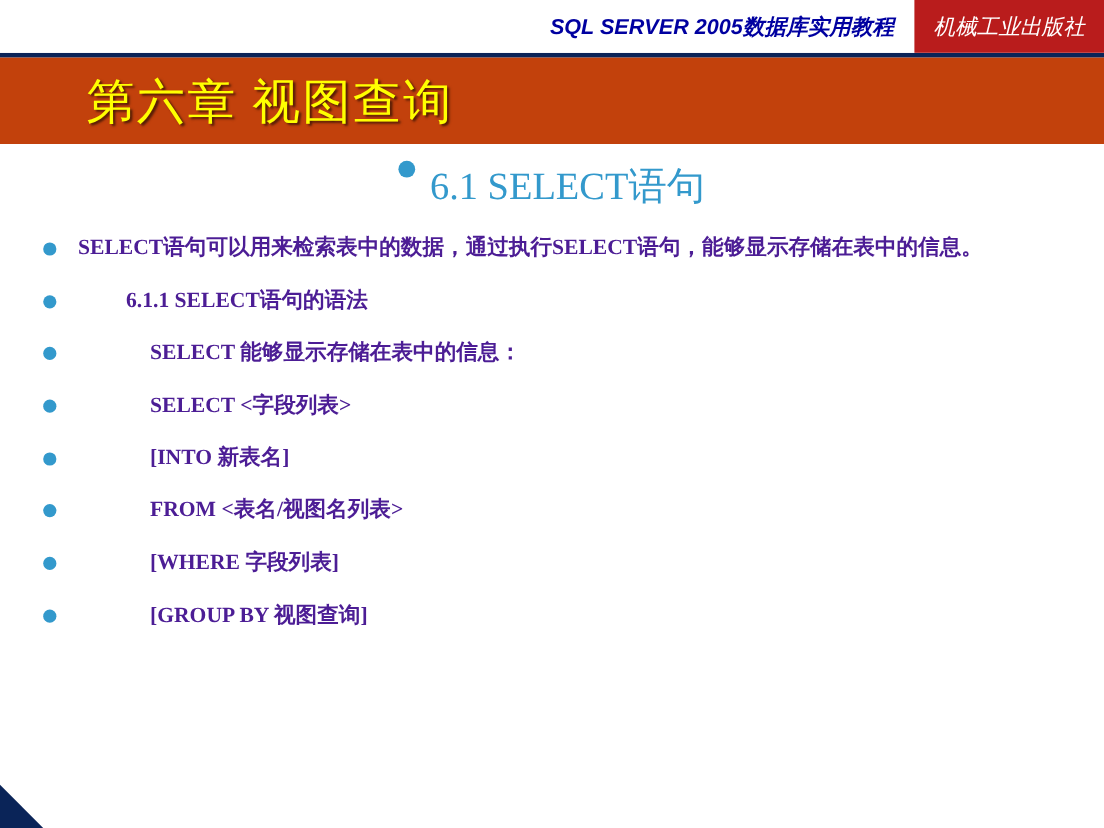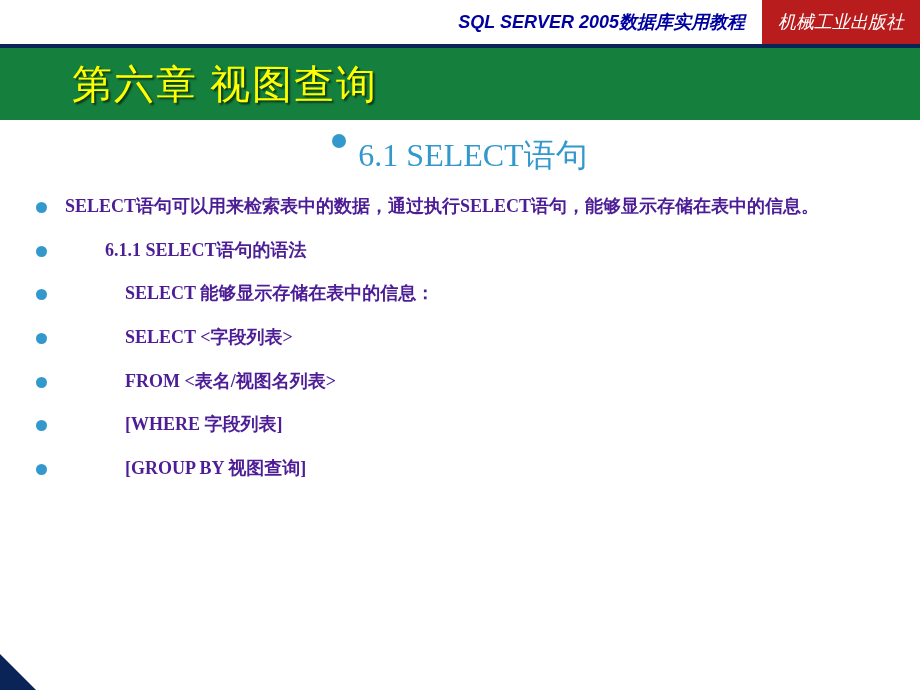--- a/index.html
+++ b/index.html
@@ -44,21 +44,21 @@
       align-items: center;
       justify-content: center;
       font-style: italic;
     }
     .darkblue-bar {
       height: 4px;
       background: #0a2458;
     }
     .green-band {
       height: 72px;
-      background: #15803d;
+      background: #c2410c;
       display: flex;
       align-items: center;
       padding-left: 72px;
     }
     .chapter-title {
       color: #ffff00;
       font-size: 40px;
       font-family: "KaiTi","STKaiti","SimSun",serif;
       text-shadow: 2px 2px 2px rgba(0,0,0,0.6);
       letter-spacing: 2px;
@@ -153,20 +153,24 @@
   <div class="body-line">
     <span class="bullet-small"></span>
     <span class="body-text ind2">SELECT 能够显示存储在表中的信息：</span>
   </div>
 
   <div class="body-line">
     <span class="bullet-small"></span>
     <span class="body-text ind2">SELECT &lt;字段列表&gt;</span>
   </div>
 
+  <div class="body-line">
+    <span class="bullet-small"></span>
+    <span class="body-text ind2">[INTO 新表名]</span>
+  </div>
 
   <div class="body-line">
     <span class="bullet-small"></span>
     <span class="body-text ind2">FROM &lt;表名/视图名列表&gt;</span>
   </div>
 
   <div class="body-line">
     <span class="bullet-small"></span>
     <span class="body-text ind2">[WHERE 字段列表]</span>
   </div>

